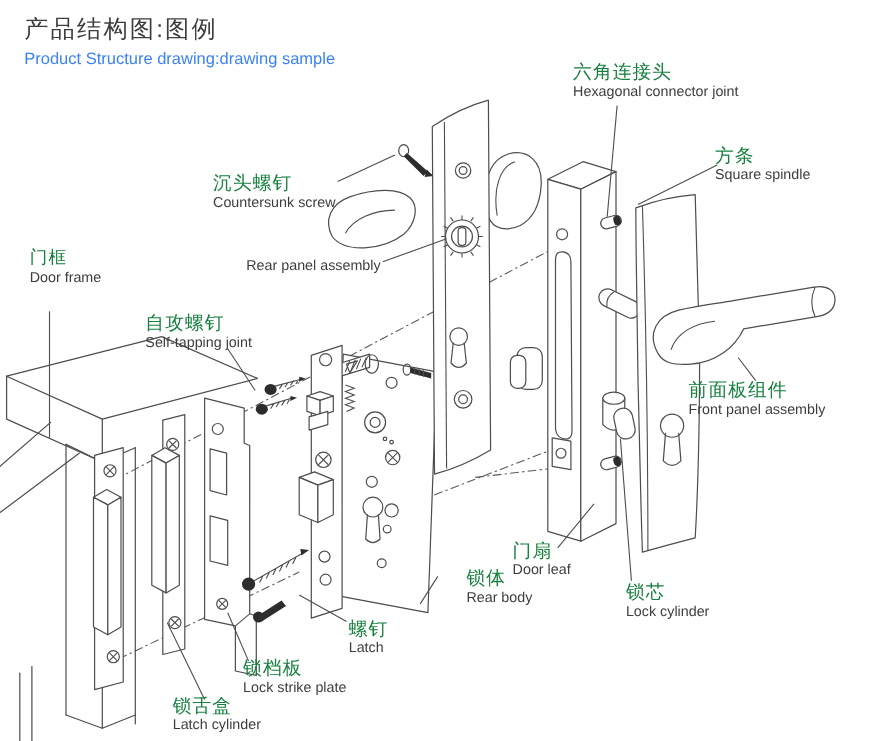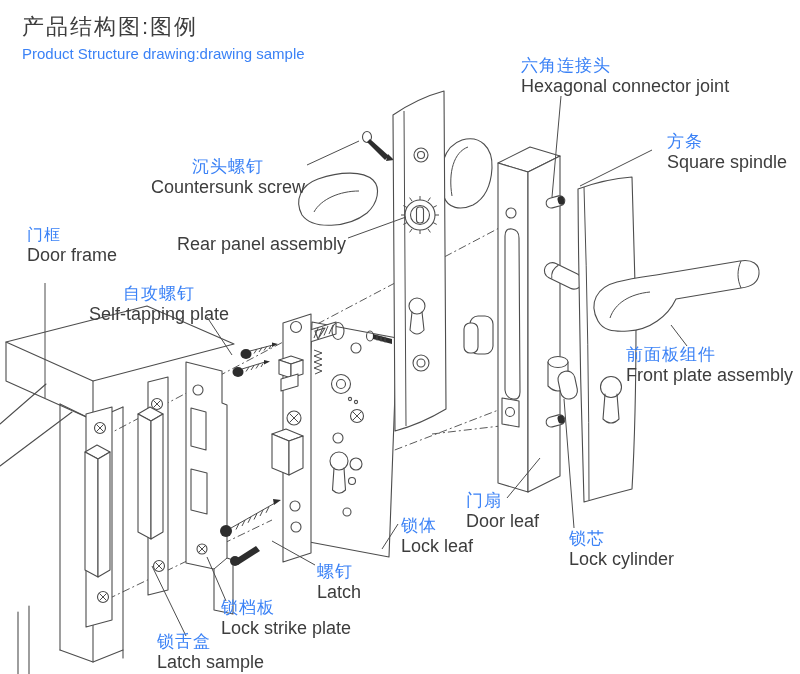--- a/index.html
+++ b/index.html
@@ -5,23 +5,23 @@
   html,body{margin:0;padding:0;background:#fff;}
   .stage{position:relative;width:800px;height:674px;background:#ffffff;overflow:hidden;
          font-family:"Liberation Sans","DejaVu Sans",sans-serif;color:#3d3d3d;}
   svg{position:absolute;left:0;top:0;}
   .ln{stroke:#4d4d4d;stroke-width:1.1;fill:none;stroke-linecap:round;stroke-linejoin:round;}
   .w{fill:#ffffff;}
   .dk{fill:#2d2d2d;stroke:none;}
   .dash{stroke:#5a5a5a;stroke-width:1;fill:none;stroke-dasharray:8 3 2 3;}
   .thin{stroke:#4d4d4d;stroke-width:1;fill:none;}
   .lbl{position:absolute;line-height:1.12;white-space:nowrap;}
-  .lbl .zh{font-size:17px;letter-spacing:1px;color:#3b82f6;}
-  .lbl .en{font-size:18px;color:#3d3d3d;margin-top:1px;}
-  .lbl.right{text-align:center;}
+  .lbl .zh{font-size:17px;letter-spacing:1px;color:#15803d;}
+  .lbl .en{font-size:13px;color:#3d3d3d;margin-top:1px;}
+  .lbl.right{text-align:left;}
   .title{position:absolute;left:22px;top:12px;}
   .title .zh{font-size:22px;letter-spacing:2px;color:#3d3d3d;}
   .title .en{font-size:15px;color:#3b82f6;margin-top:3px;}
   .big .zh{font-size:16px;}
 </style>
 </head>
 <body>
 
 <div class="stage">
 
@@ -250,61 +250,61 @@
     <div class="zh">沉头螺钉</div>
     <div class="en">Countersunk screw</div>
   </div>
 
   <div class="lbl right" style="right:454px;top:233px">
     <div class="en">Rear panel assembly</div>
   </div>
 
   <div class="lbl right" style="right:571px;top:284px">
     <div class="zh">自攻螺钉</div>
-    <div class="en">Self-tapping plate</div>
+    <div class="en">Self-tapping joint</div>
   </div>
 
   <div class="lbl" style="left:521px;top:56px">
     <div class="zh">六角连接头</div>
     <div class="en">Hexagonal connector joint</div>
   </div>
 
-  <div class="lbl" style="left:667px;top:132px">
+  <div class="lbl" style="left:650px;top:132px">
     <div class="zh">方条</div>
     <div class="en">Square spindle</div>
   </div>
 
   <div class="lbl" style="left:626px;top:345px">
     <div class="zh">前面板组件</div>
-    <div class="en">Front plate assembly</div>
+    <div class="en">Front panel assembly</div>
   </div>
 
   <div class="lbl" style="left:466px;top:491px">
     <div class="zh">门扇</div>
     <div class="en">Door leaf</div>
   </div>
 
-  <div class="lbl" style="left:401px;top:516px">
+  <div class="lbl" style="left:424px;top:516px">
     <div class="zh">锁体</div>
-    <div class="en">Lock leaf</div>
+    <div class="en">Rear body</div>
   </div>
 
   <div class="lbl" style="left:569px;top:529px">
     <div class="zh">锁芯</div>
     <div class="en">Lock cylinder</div>
   </div>
 
   <div class="lbl" style="left:317px;top:562px">
     <div class="zh">螺钉</div>
     <div class="en">Latch</div>
   </div>
 
   <div class="lbl" style="left:221px;top:598px">
     <div class="zh">锁档板</div>
     <div class="en">Lock strike plate</div>
   </div>
 
   <div class="lbl" style="left:157px;top:632px">
     <div class="zh">锁舌盒</div>
-    <div class="en">Latch sample</div>
+    <div class="en">Latch cylinder</div>
   </div>
 
 </div>
 
 </body></html>

